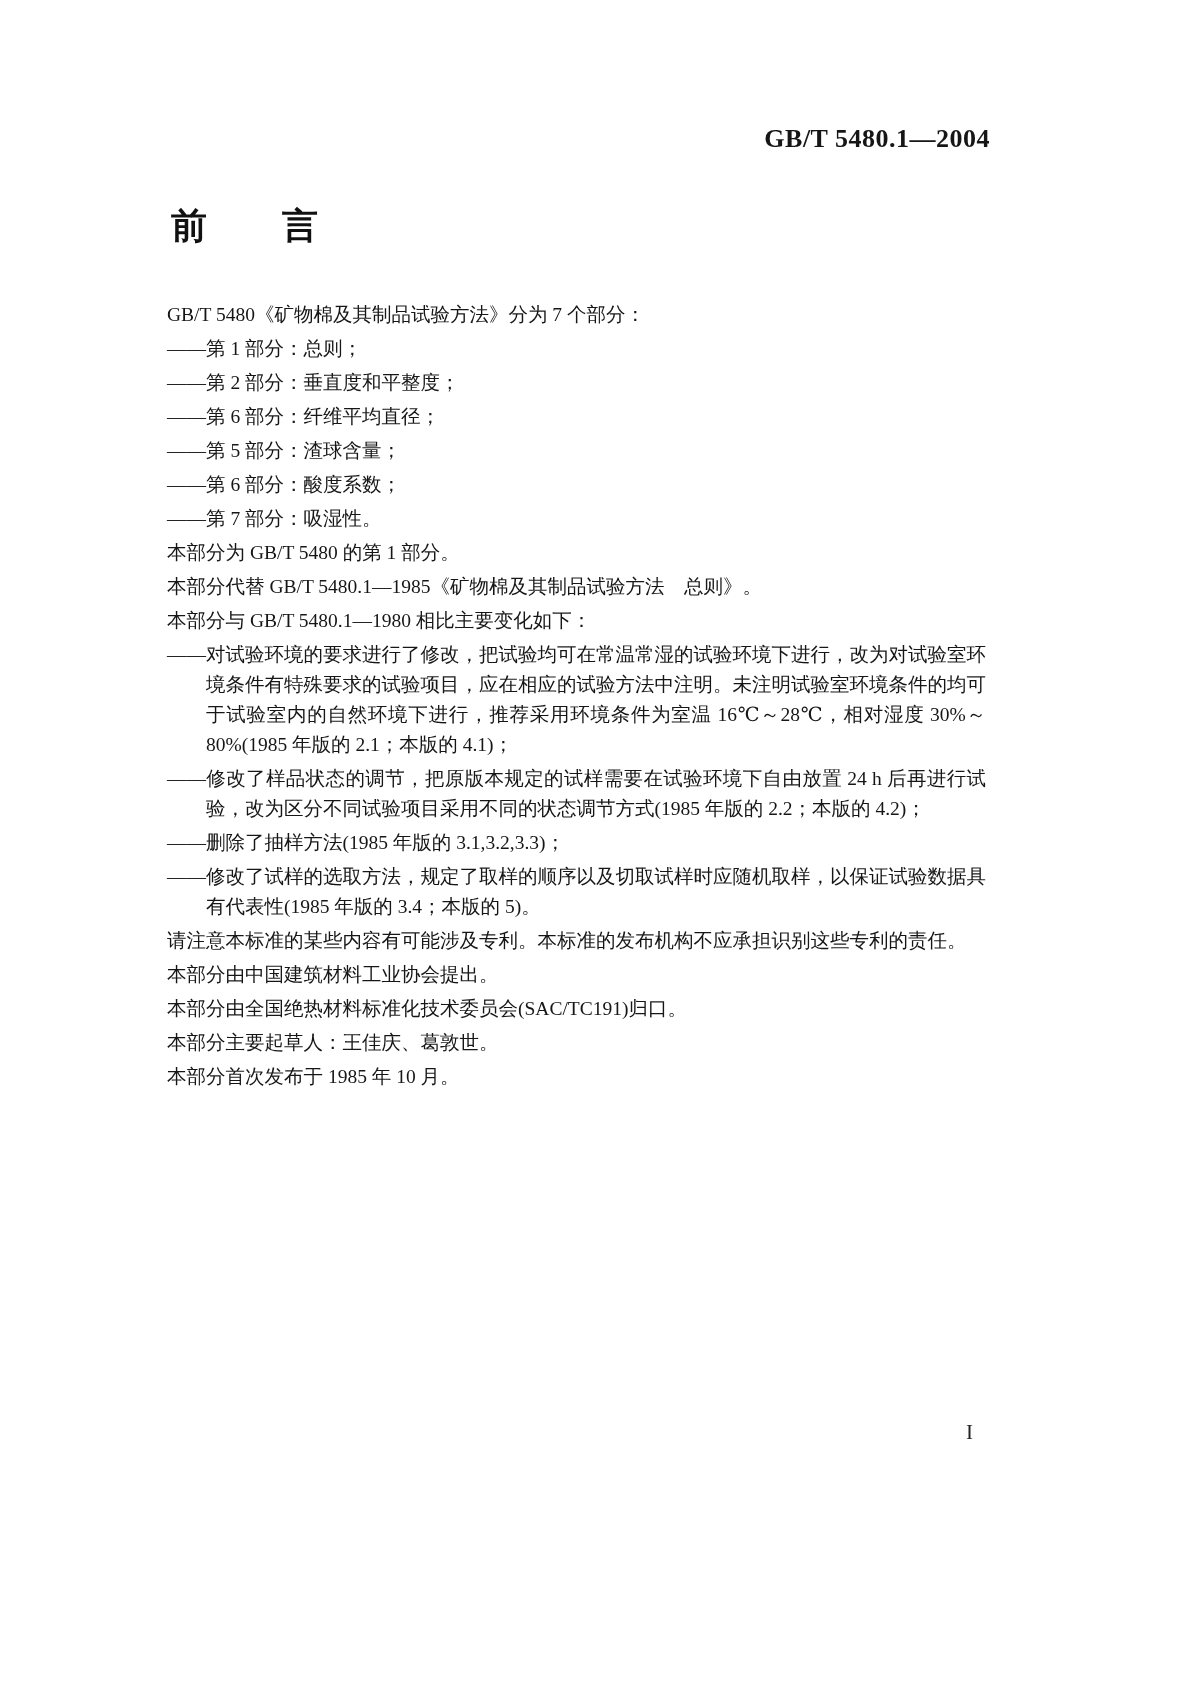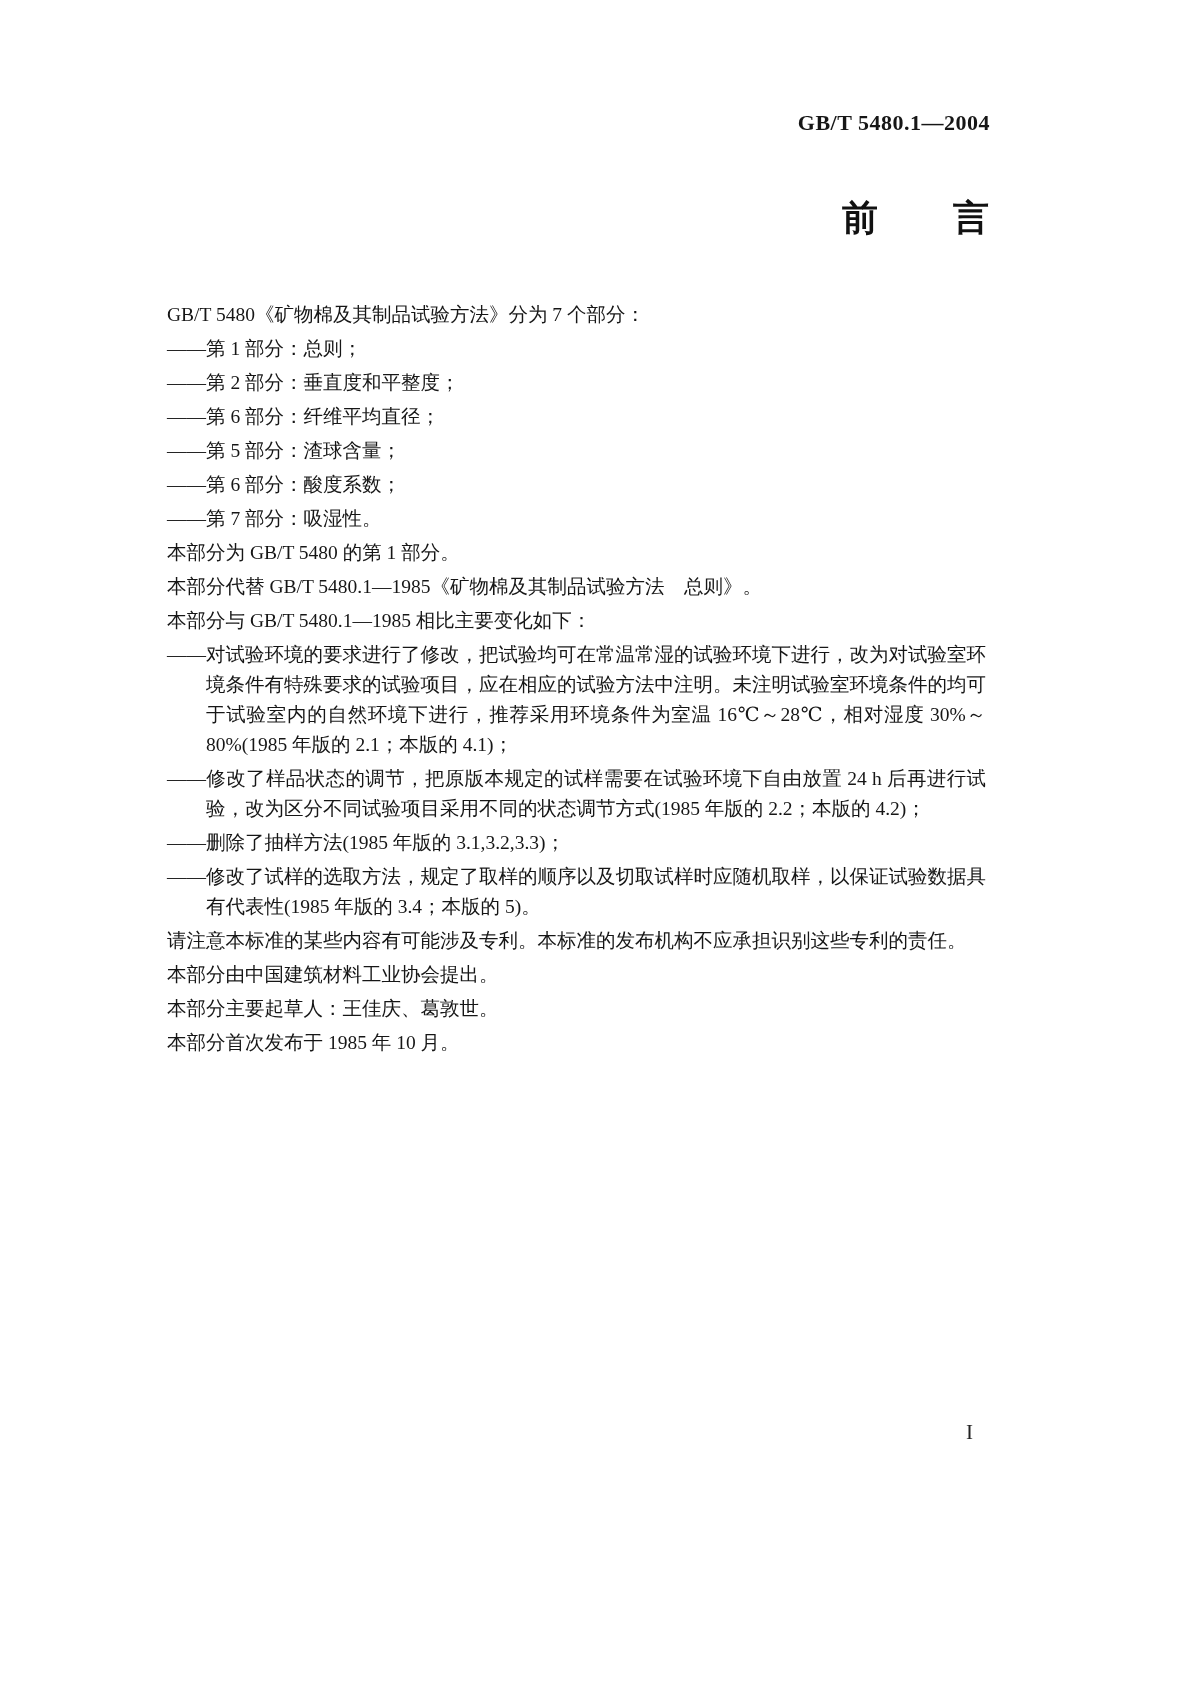--- a/index.html
+++ b/index.html
@@ -11,36 +11,36 @@
     position: relative;
     width: 1191px;
     height: 1684px;
     background: #ffffff;
     color: #161616;
     font-family: "Liberation Serif", "DejaVu Serif", serif;
     overflow: hidden;
   }
   .doc-code {
     position: absolute;
-    top: 110px;
+    top: 124px;
     left: 163px;
     width: 827px;
     text-align: right;
     font-weight: bold;
-    font-size: 22px;
+    font-size: 26px;
     font-family: "Liberation Serif", "DejaVu Serif", serif;
     letter-spacing: 0.5px;
   }
   .title {
     position: absolute;
     top: 194px;
     left: 163px;
     width: 827px;
-    margin: 0;
-    text-align: right;
+    margin: 8px;
+    text-align: left;
     font-family: "DejaVu Sans", "Liberation Sans", sans-serif;
     font-weight: bold;
     font-size: 36px;
     letter-spacing: 1px;
     color: #111111;
   }
   .body-col {
     position: absolute;
     top: 296px;
     left: 163px;
@@ -75,24 +75,25 @@
   <div class="body-col">
       <p class="para normal">GB/T 5480《矿物棉及其制品试验方法》分为 7 个部分：</p>
       <p class="para dash">——第 1 部分：总则；</p>
       <p class="para dash">——第 2 部分：垂直度和平整度；</p>
       <p class="para dash">——第 6 部分：纤维平均直径；</p>
       <p class="para dash">——第 5 部分：渣球含量；</p>
       <p class="para dash">——第 6 部分：酸度系数；</p>
       <p class="para dash">——第 7 部分：吸湿性。</p>
       <p class="para normal">本部分为 GB/T 5480 的第 1 部分。</p>
       <p class="para normal">本部分代替 GB/T 5480.1—1985《矿物棉及其制品试验方法　总则》。</p>
-      <p class="para normal">本部分与 GB/T 5480.1—1985 相比主要变化如下：</p>
+      <p class="para normal">本部分与 GB/T 5480.1—1980 相比主要变化如下：</p>
       <p class="para dash">——对试验环境的要求进行了修改，把试验均可在常温常湿的试验环境下进行，改为对试验室环境条件有特殊要求的试验项目，应在相应的试验方法中注明。未注明试验室环境条件的均可于试验室内的自然环境下进行，推荐采用环境条件为室温 16℃～28℃，相对湿度 30%～80%(1985 年版的 2.1；本版的 4.1)；</p>
       <p class="para dash">——修改了样品状态的调节，把原版本规定的试样需要在试验环境下自由放置 24 h 后再进行试验，改为区分不同试验项目采用不同的状态调节方式(1985 年版的 2.2；本版的 4.2)；</p>
       <p class="para dash">——删除了抽样方法(1985 年版的 3.1,3.2,3.3)；</p>
       <p class="para dash">——修改了试样的选取方法，规定了取样的顺序以及切取试样时应随机取样，以保证试验数据具有代表性(1985 年版的 3.4；本版的 5)。</p>
       <p class="para normal">请注意本标准的某些内容有可能涉及专利。本标准的发布机构不应承担识别这些专利的责任。</p>
       <p class="para normal">本部分由中国建筑材料工业协会提出。</p>
+      <p class="para normal">本部分由全国绝热材料标准化技术委员会(SAC/TC191)归口。</p>
       <p class="para normal">本部分主要起草人：王佳庆、葛敦世。</p>
       <p class="para normal">本部分首次发布于 1985 年 10 月。</p>
     </div>
   <div class="page-number">I</div>
 </div>
 
 </body></html>

